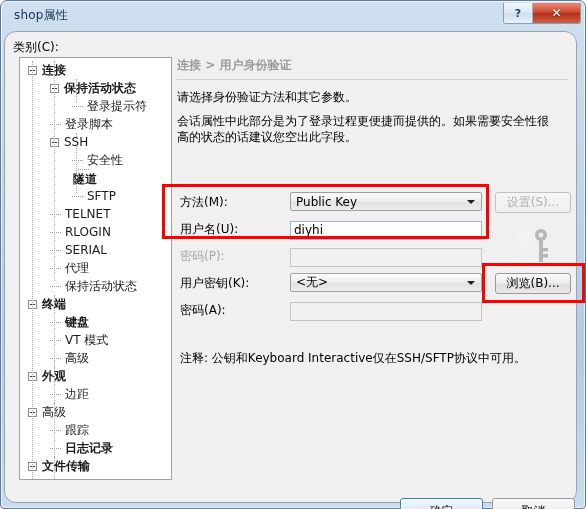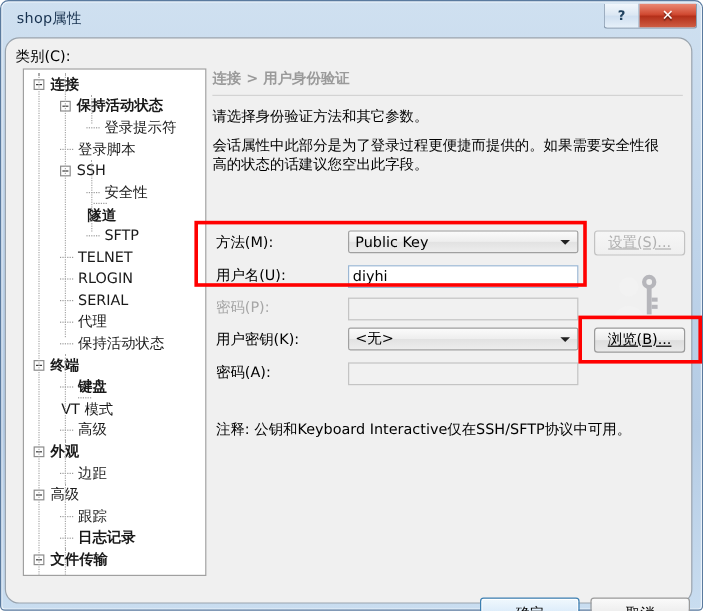--- a/index.html
+++ b/index.html
@@ -163,21 +163,20 @@
   }
 
   .btn {
     border: 1px solid #9a9a9a;
     border-radius: 3px;
     background: linear-gradient(to bottom, #fafafa 0%, #ededed 48%, #dedede 52%, #e9e9e9 100%);
     font-family: "DejaVu Sans", "Liberation Sans", sans-serif;
     font-size: 12px; color: #000;
     display: flex; align-items: center; justify-content: center;
     cursor: default;
-    text-decoration: underline;
   }
   .btn.disabled { color: #b0b0b0; border-color: #c2c2c2;
     background: linear-gradient(to bottom, #f6f6f6 0%, #efefef 100%); }
 
   .btn-settings { position: absolute; left: 318px; top: 0; width: 76px; height: 21px; }
   .btn-browse  { position: absolute; left: 318px; top: 81px; width: 76px; height: 21px; }
 
   
   .keyicon { position: absolute; left: 333px; top: 36px; width: 48px; height: 38px; }
 
@@ -286,21 +285,21 @@
             <span class="label">保持活动状态</span>
           </div>
           <div class="tnode bold" style="top: 237px; left: 8px;">
             <span class="toggle"></span>
             <span class="label">终端</span>
           </div>
           <div class="tnode bold" style="top: 255px; left: 30px;">
             <span class="dashline"></span>
             <span class="label">键盘</span>
           </div>
-          <div class="tnode" style="top: 273px; left: 30px; flex-direction: column;">
+          <div class="tnode" style="top: 273px; left: 30px;">
             <span class="dashline"></span>
             <span class="label">VT 模式</span>
           </div>
           <div class="tnode" style="top: 291px; left: 30px;">
             <span class="dashline"></span>
             <span class="label">高级</span>
           </div>
           <div class="tnode bold" style="top: 309px; left: 8px;">
             <span class="toggle"></span>
             <span class="label">外观</span>

